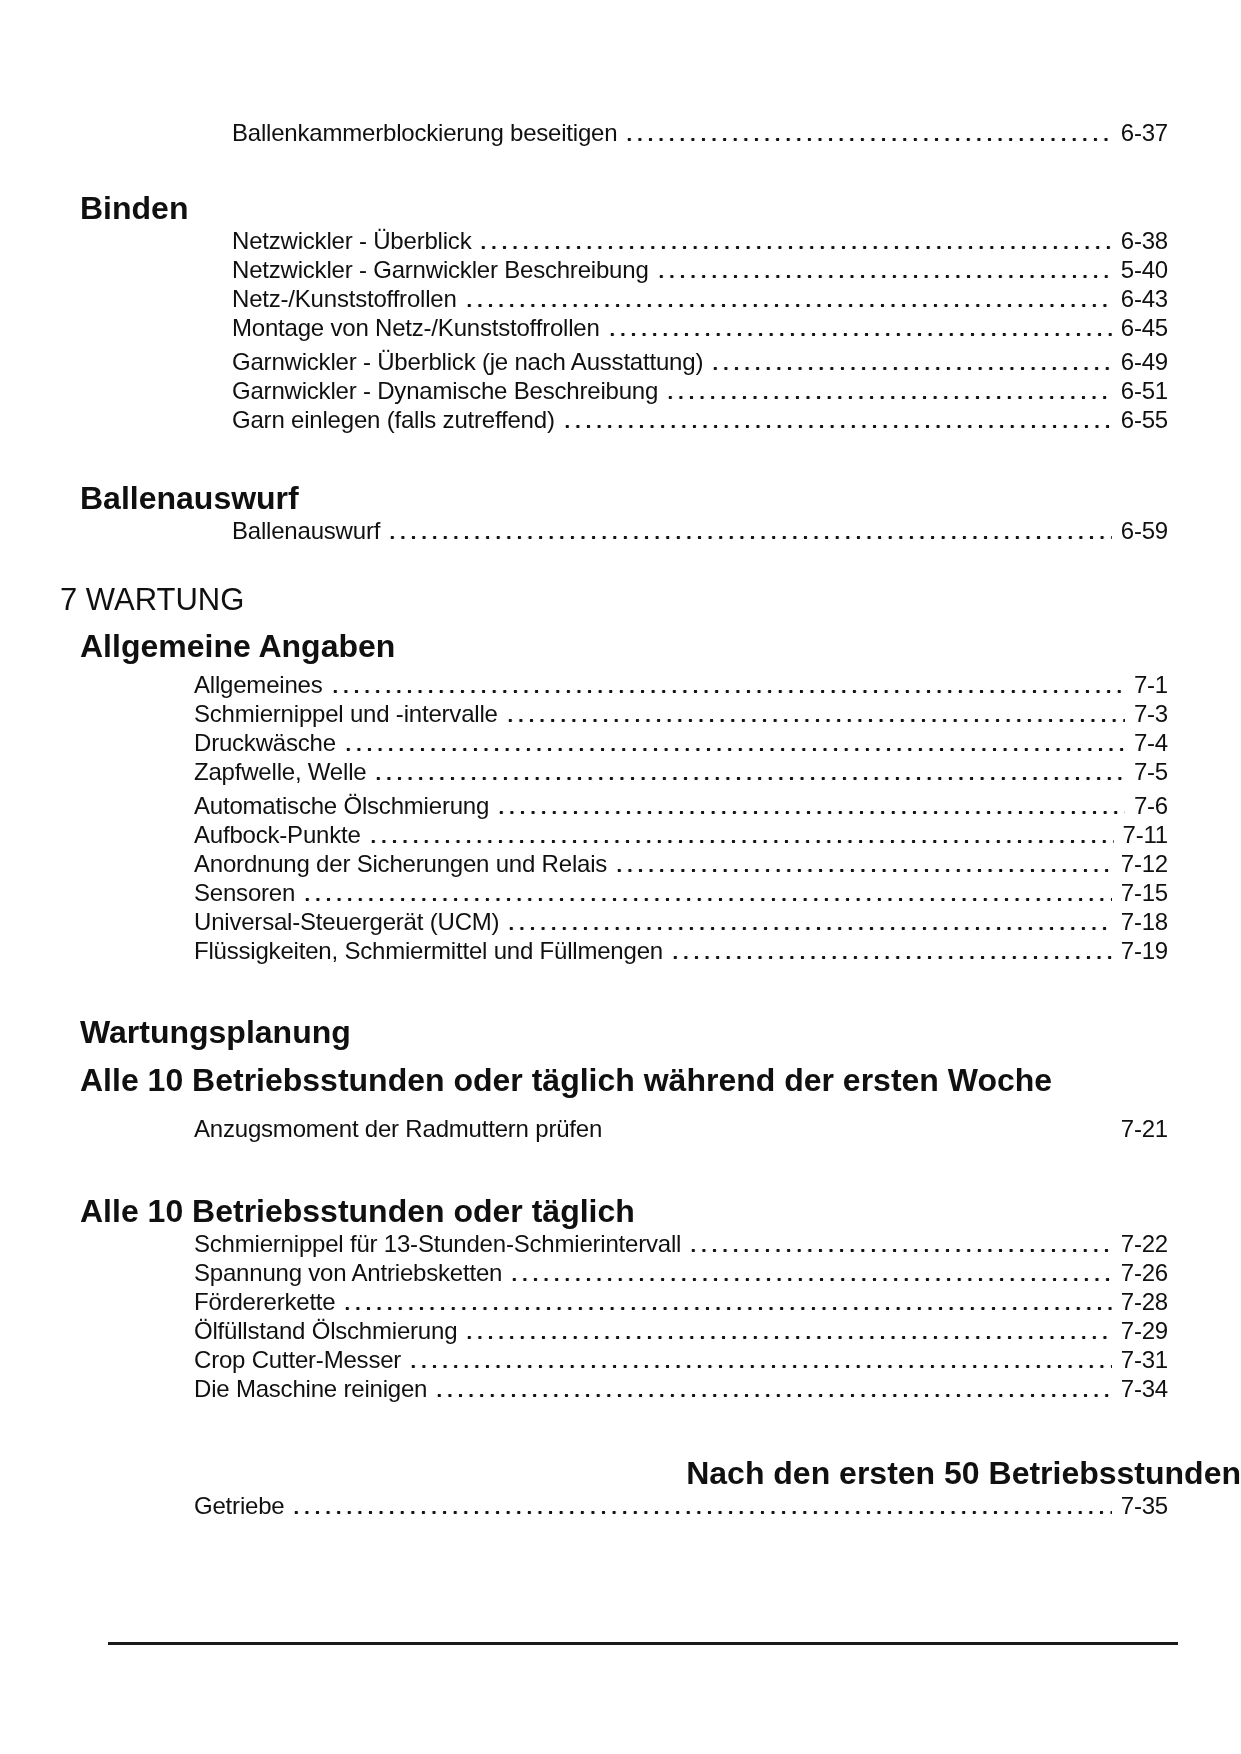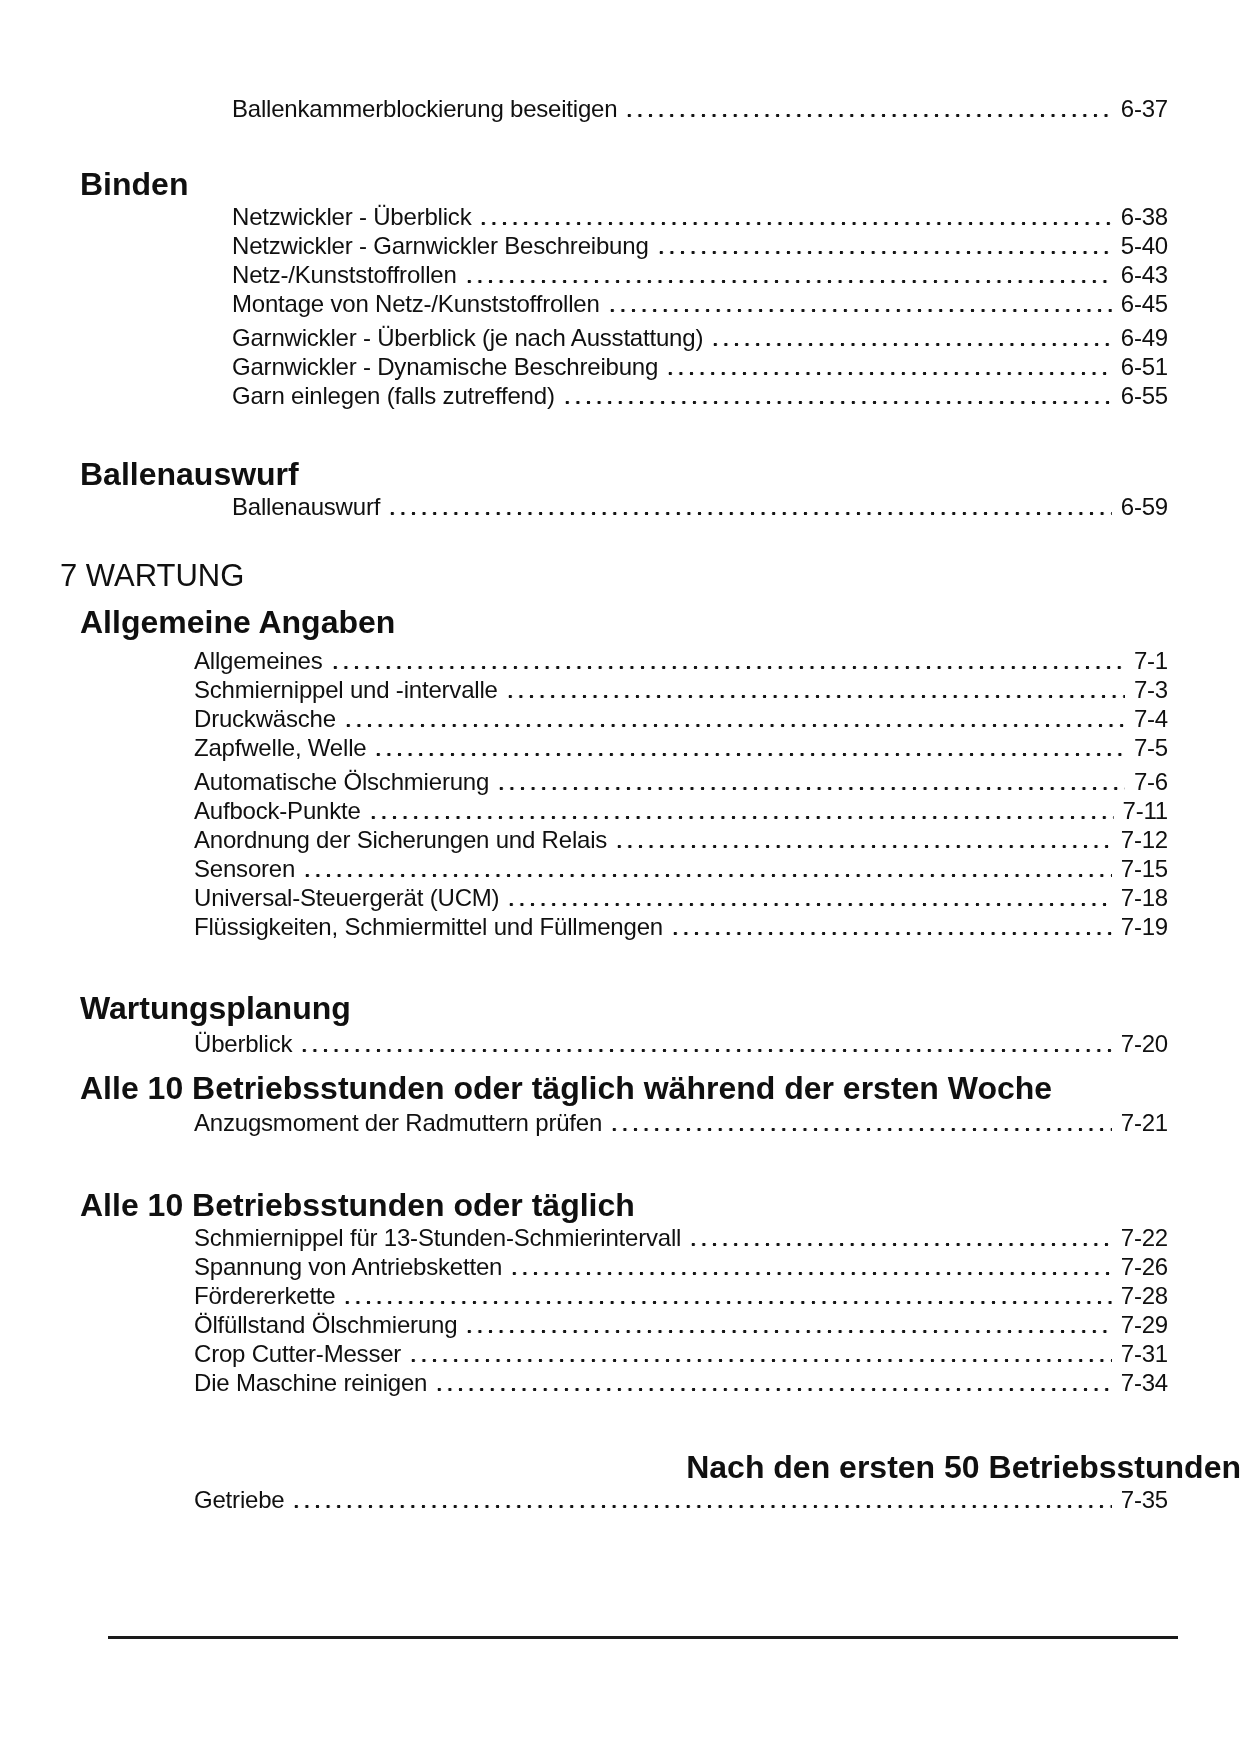--- a/index.html
+++ b/index.html
@@ -6,21 +6,21 @@
   html, body { width: 1241px; height: 1754px; overflow: hidden; }
   body {
     background: #ffffff;
     color: #101010;
     font-family: "Liberation Sans", sans-serif;
   }
   .doc {
     position: relative;
     width: 1241px;
     height: 1754px;
-    padding-top: 94px;
+    padding-top: 118px;
     box-sizing: border-box;
   }
   
   .row {
     display: flex;
     height: 29px;
     line-height: 29px;
     font-size: 24px;
     letter-spacing: -0.2px;
     white-space: nowrap;
@@ -47,21 +47,21 @@
     white-space: nowrap;
   }
   .h-chapter {
     font-size: 31px;
     line-height: 38px;
     font-weight: 400;
     margin-left: 60px;
     white-space: nowrap;
   }
   
-  .mt1  { margin-top: 2px; }
+  .mt1  { margin-top: 16px; align-items: center; }
   .mt3  { margin-top: 3px; }
   .mt4  { margin-top: 6px; }
   .mt5  { margin-top: 5px; }
   .mt9  { margin-top: 9px; }
   .mt12 { margin-top: 12px; }
   .mt36 { margin-top: 36px; }
   .mt43 { margin-top: 43px; }
   .mt46 { margin-top: 46px; }
   .mt49 { margin-top: 49px; }
   .mt50 { margin-top: 50px; }
@@ -181,25 +181,20 @@
       <span class="pg">7-18</span>
   </div>
   <div class="row ind7">
     <span class="lbl">Flüssigkeiten, Schmiermittel und Füllmengen</span>
       <span class="leader"></span>
       <span class="pg">7-19</span>
   </div>
 
   <div class="h-section mt49">Wartungsplanung</div>
 
-  <div class="row ind7 mt3">
-    <span class="lbl">Überblick</span>
-      <span class="leader"></span>
-      <span class="pg">7-20</span>
-  </div>
 
   <div class="h-section mt12">Alle 10 Betriebsstunden oder täglich während der ersten Woche</div>
 
   <div class="row ind7 mt1">
     <span class="lbl">Anzugsmoment der Radmuttern prüfen</span>
       <span class="leader"></span>
       <span class="pg">7-21</span>
   </div>
 
   <div class="h-section mt50">Alle 10 Betriebsstunden oder täglich</div>

